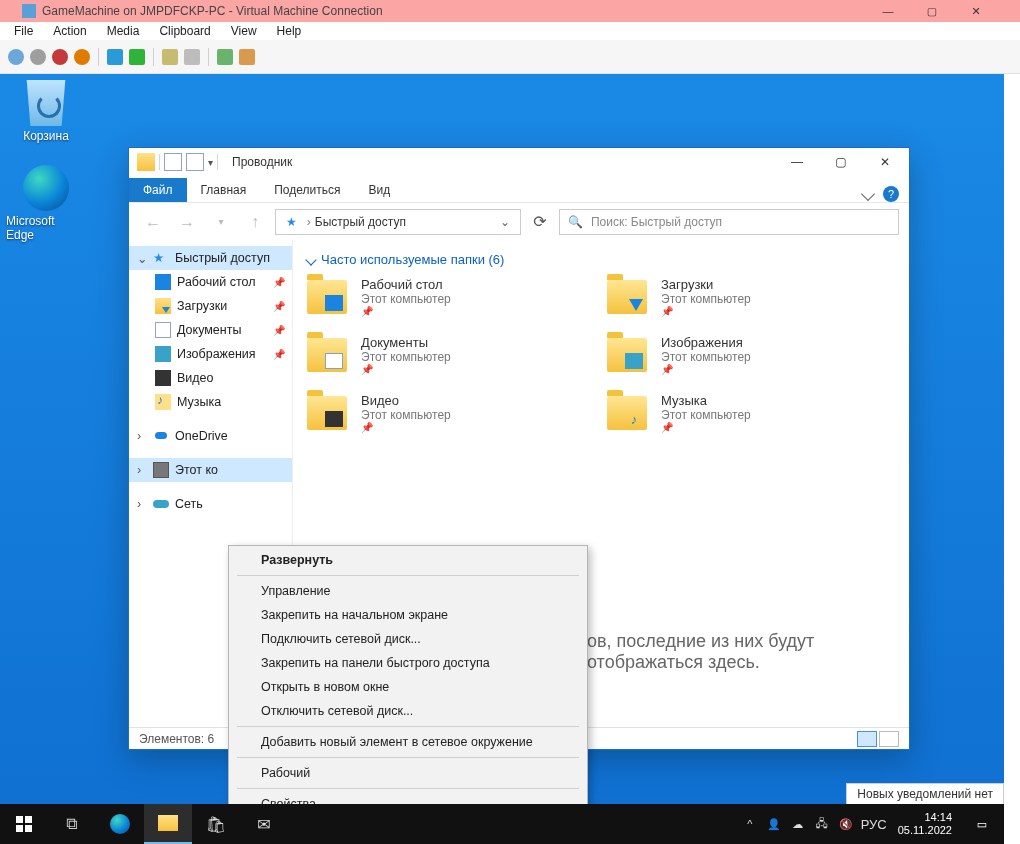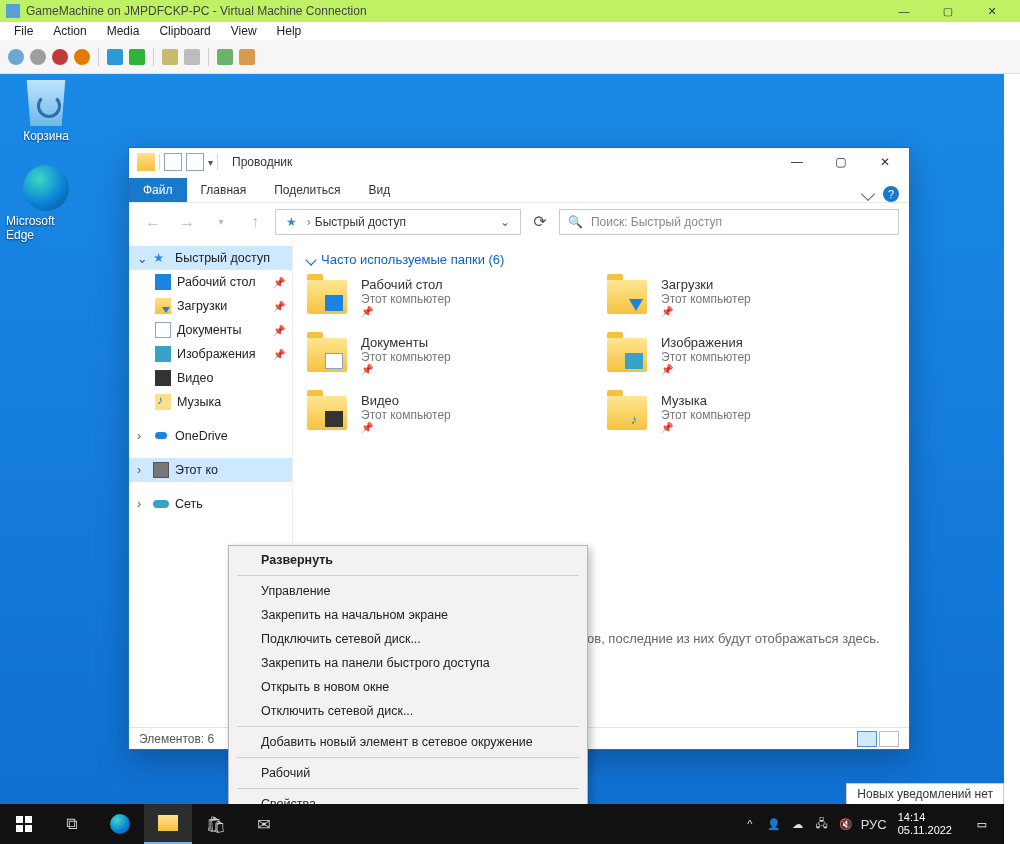--- a/index.html
+++ b/index.html
@@ -1,20 +1,20 @@
 <!DOCTYPE html>
 <html><head>
 <meta charset="utf-8">
 <style>
 *{margin:0;padding:0;box-sizing:border-box;font-family:"Segoe UI",Arial,sans-serif;-webkit-user-select:none;user-select:none}
 html,body{width:1020px;height:844px;overflow:hidden}
 body{background:#fff;position:relative}
 
 
-.host-titlebar{height:22px;background:#bef264;display:flex;align-items:center;padding:0 6px;font-size:12px;color:#444}
+.host-titlebar{height:22px;background:#fca5a5;display:flex;align-items:center;padding:0 22px;font-size:12px;color:#444}
 .host-titlebar .hticon{width:14px;height:14px;margin-right:6px;background:#5aa0d8}
 .host-titlebar .spacer{flex:1}
 .host-titlebar .wbtn{width:44px;height:22px;display:flex;align-items:center;justify-content:center;color:#333;font-size:11px}
 .host-menu{height:18px;background:#fff;display:flex;align-items:center;padding:0 4px;font-size:12px;color:#222}
 .host-menu .mitem{padding:0 10px}
 .host-tools{height:34px;background:#f6f6f6;border-bottom:1px solid #e2e2e2;display:flex;align-items:center;padding:0 8px;gap:6px}
 .host-tools .tbtn{width:16px;height:16px;border-radius:50%}
 .tsep{width:1px;height:18px;background:#d0d0d0;margin:0 2px}
 
 
@@ -84,21 +84,21 @@
 .fcard .overlay{position:absolute;right:4px;bottom:3px;width:18px;height:16px}
 .ov.desk{background:#1b84e0}
 .ov.dl{width:0;height:0;border-left:7px solid transparent;border-right:7px solid transparent;border-top:12px solid #1b84e0}
 .ov.doc{background:#fff;border:1px solid #7ea4c8}
 .ov.img{background:#39a2c8}
 .ov.vid{background:#333}
 .ov.mus{display:flex;align-items:center;justify-content:center;color:#1b84e0}
 .fcard .ftxt .fname{font-size:13px}
 .fcard .ftxt .floc{font-size:12px;color:#777}
 .fcard .ftxt .fpin{font-size:10px;color:#9aa9b5}
-.recent-note{color:#666;font-size:13px;position:absolute;left:294px;top:391px}
+.recent-note{color:#666;font-size:18px;position:absolute;left:294px;top:391px}
 
 .status-bar{height:22px;border-top:1px solid #e2e2e2;display:flex;align-items:center;padding:0 10px;font-size:12px;color:#555}
 .status-bar .viewbtns{margin-left:auto;display:flex;gap:2px}
 .vbtn{width:20px;height:16px;border:1px solid #bbb}
 .vbtn.act{background:#cde8ff;border-color:#4a90d9}
 
 
 .ctxmenu{position:absolute;left:228px;top:471px;width:360px;background:#f2f2f2;border:1px solid #b5b5b5;box-shadow:3px 3px 8px rgba(0,0,0,.25);font-size:12.5px;color:#222;padding:2px}
 .ctxmenu .citem{padding:5px 12px 5px 30px}
 .ctxmenu .citem.bold{font-weight:600}
@@ -106,21 +106,21 @@
 
 
 .notif{position:absolute;right:0;bottom:39px;background:#fff;border:1px solid #ccc;padding:3px 10px;font-size:12px;color:#333}
 
 
 .taskbar{position:absolute;left:0;bottom:0;width:100%;height:40px;background:#111;display:flex;align-items:center;color:#fff}
 .taskbar .tbitem{width:48px;height:40px;display:flex;align-items:center;justify-content:center}
 .taskbar .tbitem.active{background:#2d2d2d;border-bottom:2px solid #76b9ed}
 .tray{margin-left:auto;display:flex;align-items:center;height:100%;font-size:11px}
 .tray .ticon{width:24px;height:40px;display:flex;align-items:center;justify-content:center;color:#ddd}
-.tray .clock{text-align:left;line-height:1.2;padding:0 8px}
+.tray .clock{text-align:right;line-height:1.2;padding:0 8px}
 .tray .notifbox{width:44px;height:40px;display:flex;align-items:center;justify-content:center}
 </style>
 </head>
 <body>
 
 <div class="host-titlebar">
   <div class="hticon"></div>
   <span>GameMachine on JMPDFCKP-PC - Virtual Machine Connection</span>
   <div class="spacer"></div>
   <div class="wbtn">—</div>

